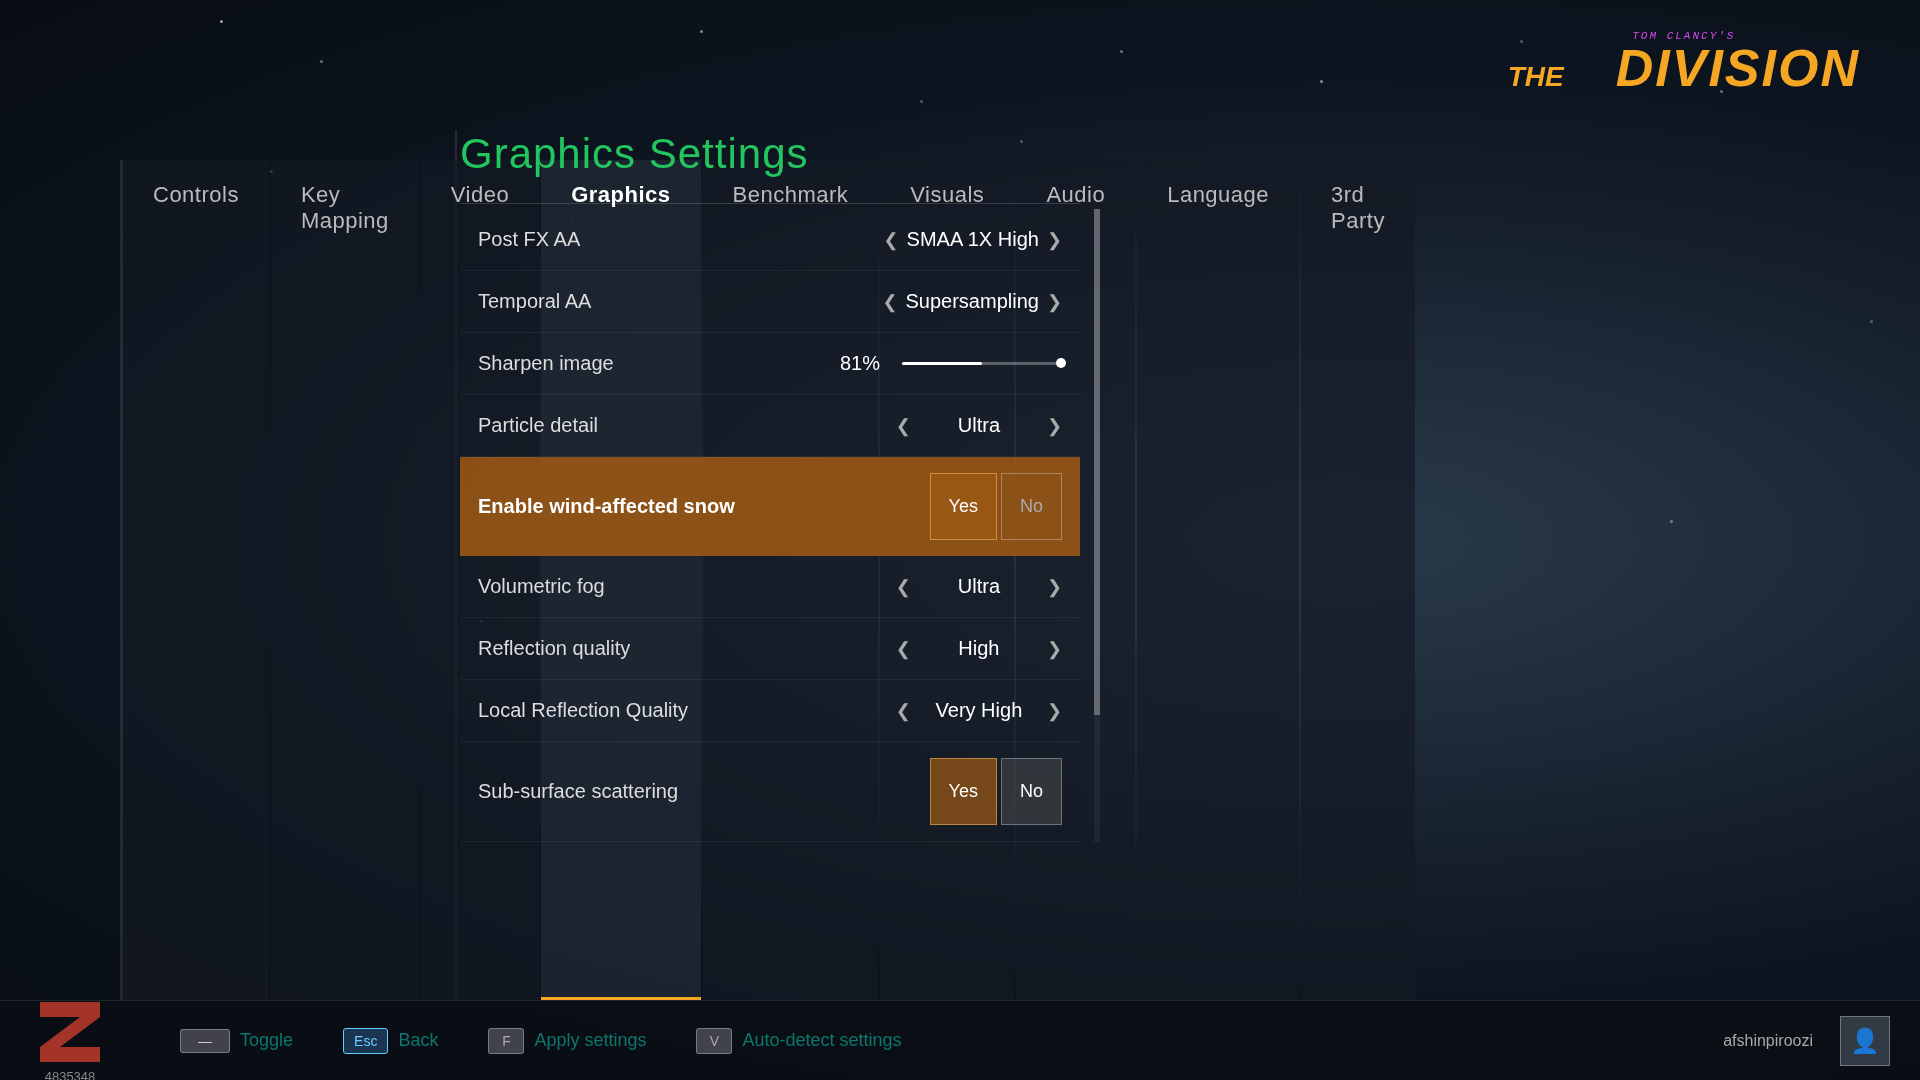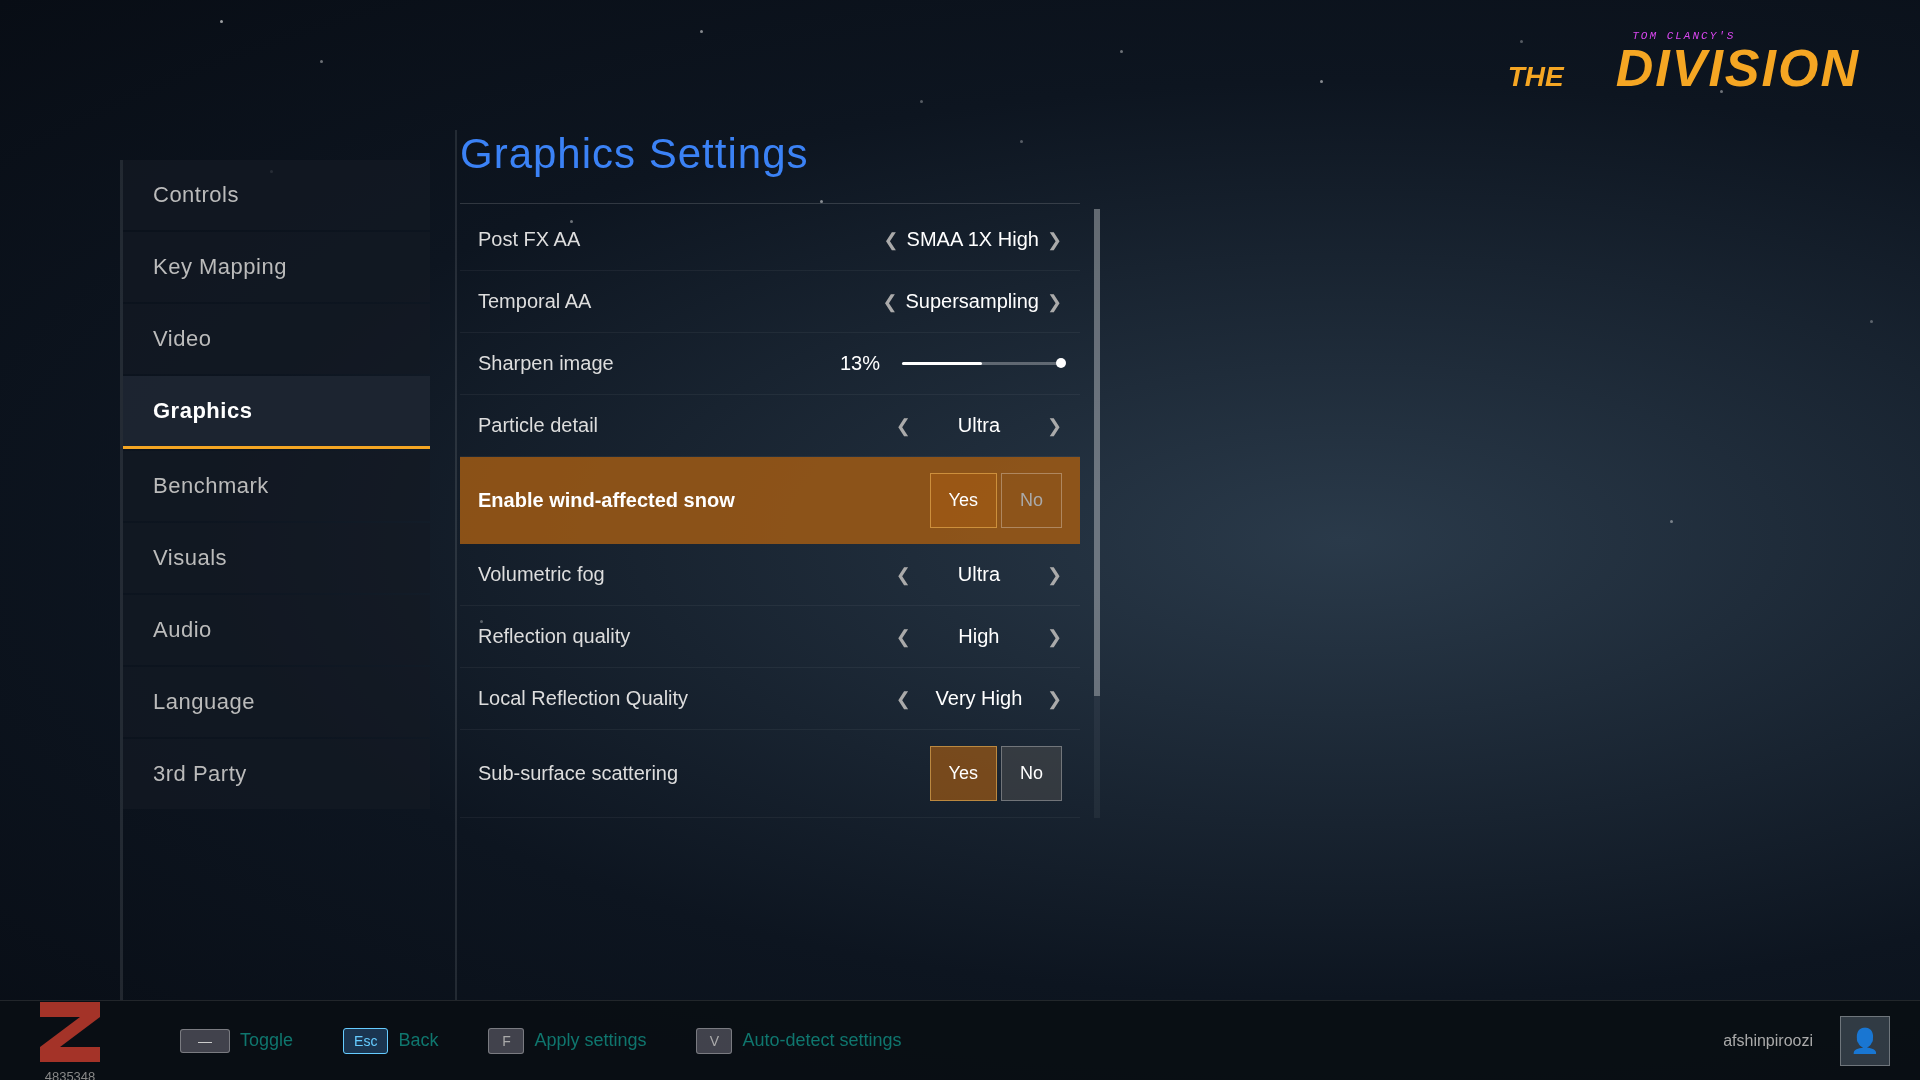--- a/index.html
+++ b/index.html
@@ -98,21 +98,21 @@
       z-index: 5;
       display: flex;
       gap: 30px;
     }
 
     
     .sidebar {
       width: 310px;
       flex-shrink: 0;
       display: flex;
-      flex-direction: column;
+      flex-direction: row;
       gap: 2px;
       margin-top: 30px;
       border-left: 3px solid rgba(255,255,255,0.1);
     }
 
     .sidebar-item {
       padding: 22px 30px;
       font-size: 22px;
       color: #bbb;
       cursor: pointer;
@@ -129,21 +129,21 @@
 
     
     .content {
       flex: 1;
       max-width: 620px;
     }
 
     .page-title {
       font-size: 42px;
       font-weight: 300;
-      color: #3b82f6;
+      color: #22c55e;
       margin-bottom: 25px;
       letter-spacing: 1px;
     }
 
     
     .divider-line {
       width: 100%;
       height: 1px;
       background: rgba(255,255,255,0.15);
       margin-bottom: 5px;
@@ -232,21 +232,21 @@
       background: #fff;
       border-radius: 50%;
     }
 
     
     .yes-no-control {
       display: flex;
       gap: 4px;
     }
     .yn-btn {
-      padding: 16px 18px;
+      padding: 22px 18px;
       font-size: 18px;
       border: 1px solid rgba(255,255,255,0.3);
       background: transparent;
       color: #aaa;
       cursor: pointer;
     }
     .yn-btn.active {
       background: rgba(160,90,20,0.7);
       color: #fff;
       border-color: rgba(255,200,100,0.5);
@@ -444,21 +444,21 @@
         <div class="setting-control arrow-control">
           <span class="arrow">❮</span>
           <span class="arrow-value">Supersampling</span>
           <span class="arrow">❯</span>
         </div>
       </div>
 
       <div class="setting-row">
         <span class="setting-label">Sharpen image</span>
         <div class="setting-control slider-control">
-          <span class="slider-value">13%</span>
+          <span class="slider-value">81%</span>
           <div class="slider-track">
             <div class="slider-fill" style="width: 50%;"></div>
             <div class="slider-thumb"></div>
           </div>
         </div>
       </div>
 
       <div class="setting-row">
         <span class="setting-label">Particle detail</span>
         <div class="setting-control arrow-control">

